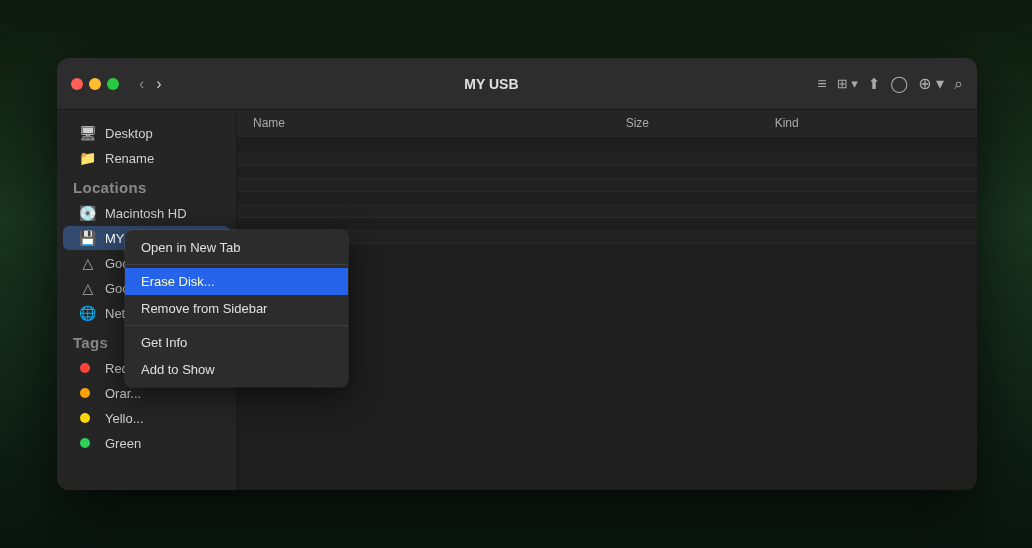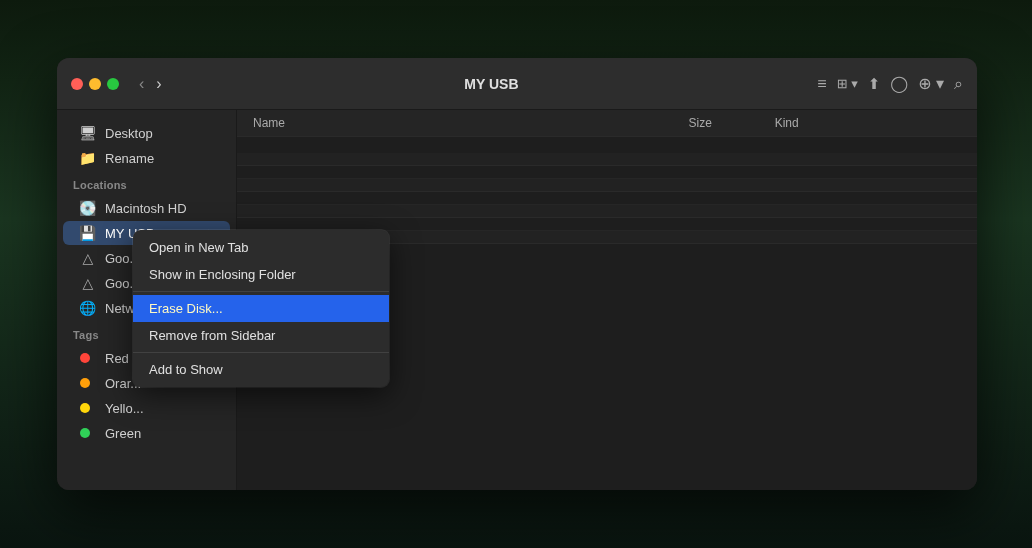--- a/index.html
+++ b/index.html
@@ -99,21 +99,21 @@
     
     .sidebar {
       width: 180px;
       background: #252525;
       border-right: 1px solid #1a1a1a;
       padding: 10px 0;
       flex-shrink: 0;
       overflow-y: auto;
     }
     .sidebar-section-label {
-      font-size: 11px;
+      font-size: 15px;
       font-weight: 600;
       color: #888;
       padding: 8px 16px 4px;
       text-transform: none;
       letter-spacing: 0.02em;
     }
     .sidebar-item {
       display: flex;
       align-items: center;
       gap: 8px;
@@ -154,48 +154,47 @@
       background: #252525;
       flex-shrink: 0;
     }
     .col-header {
       font-size: 12px;
       color: #aaa;
       font-weight: 500;
     }
     .col-name { flex: 2; }
     .col-date { flex: 1.5; display: flex; align-items: center; gap: 4px; }
-    .col-size { flex: 0.8; text-align: center; }
+    .col-size { flex: 0.8; }
     .col-kind { flex: 1; }
     .sort-arrow { font-size: 10px; color: #888; }
     .file-rows {
       flex: 1;
       overflow-y: auto;
     }
     .file-row {
       display: flex;
       align-items: center;
       padding: 6px 16px;
       border-bottom: 1px solid rgba(255,255,255,0.04);
     }
     .file-row:nth-child(odd) { background: rgba(255,255,255,0.02); }
 
     
     .context-menu {
       position: absolute;
       top: 230px;
       left: 125px;
-      width: 256px;
+      width: 223px;
       background: #2c2c2c;
       border-radius: 8px;
       box-shadow: 0 8px 30px rgba(0,0,0,0.6), 0 0 0 1px rgba(255,255,255,0.1);
       z-index: 100;
       padding: 4px 0;
       overflow: hidden;
-      margin-left: 8px;
     }
     .ctx-item {
       padding: 6px 16px;
       font-size: 13px;
       color: #e0e0e0;
       cursor: pointer;
       display: flex;
       align-items: center;
     }
     .ctx-item.highlighted {
@@ -324,27 +323,27 @@
         <div class="file-row"></div>
       </div>
     </div>
   </div>
 </div>
 
 <div class="context-menu">
   <div class="ctx-item">
     <span>Open in New Tab</span>
   </div>
-  <div class="ctx-item">
-    <span>Show in Enclosing Folder</span>
-  </div>
   <div class="ctx-separator"></div>
   <div class="ctx-item highlighted">
     <span>Erase Disk...</span>
   </div>
   <div class="ctx-item">
     <span>Remove from Sidebar</span>
   </div>
   <div class="ctx-separator"></div>
   <div class="ctx-item">
+    <span>Get Info</span>
+  </div>
+  <div class="ctx-item">
     <span>Add to Show</span>
   </div>
 </div>
 
 </body></html>

